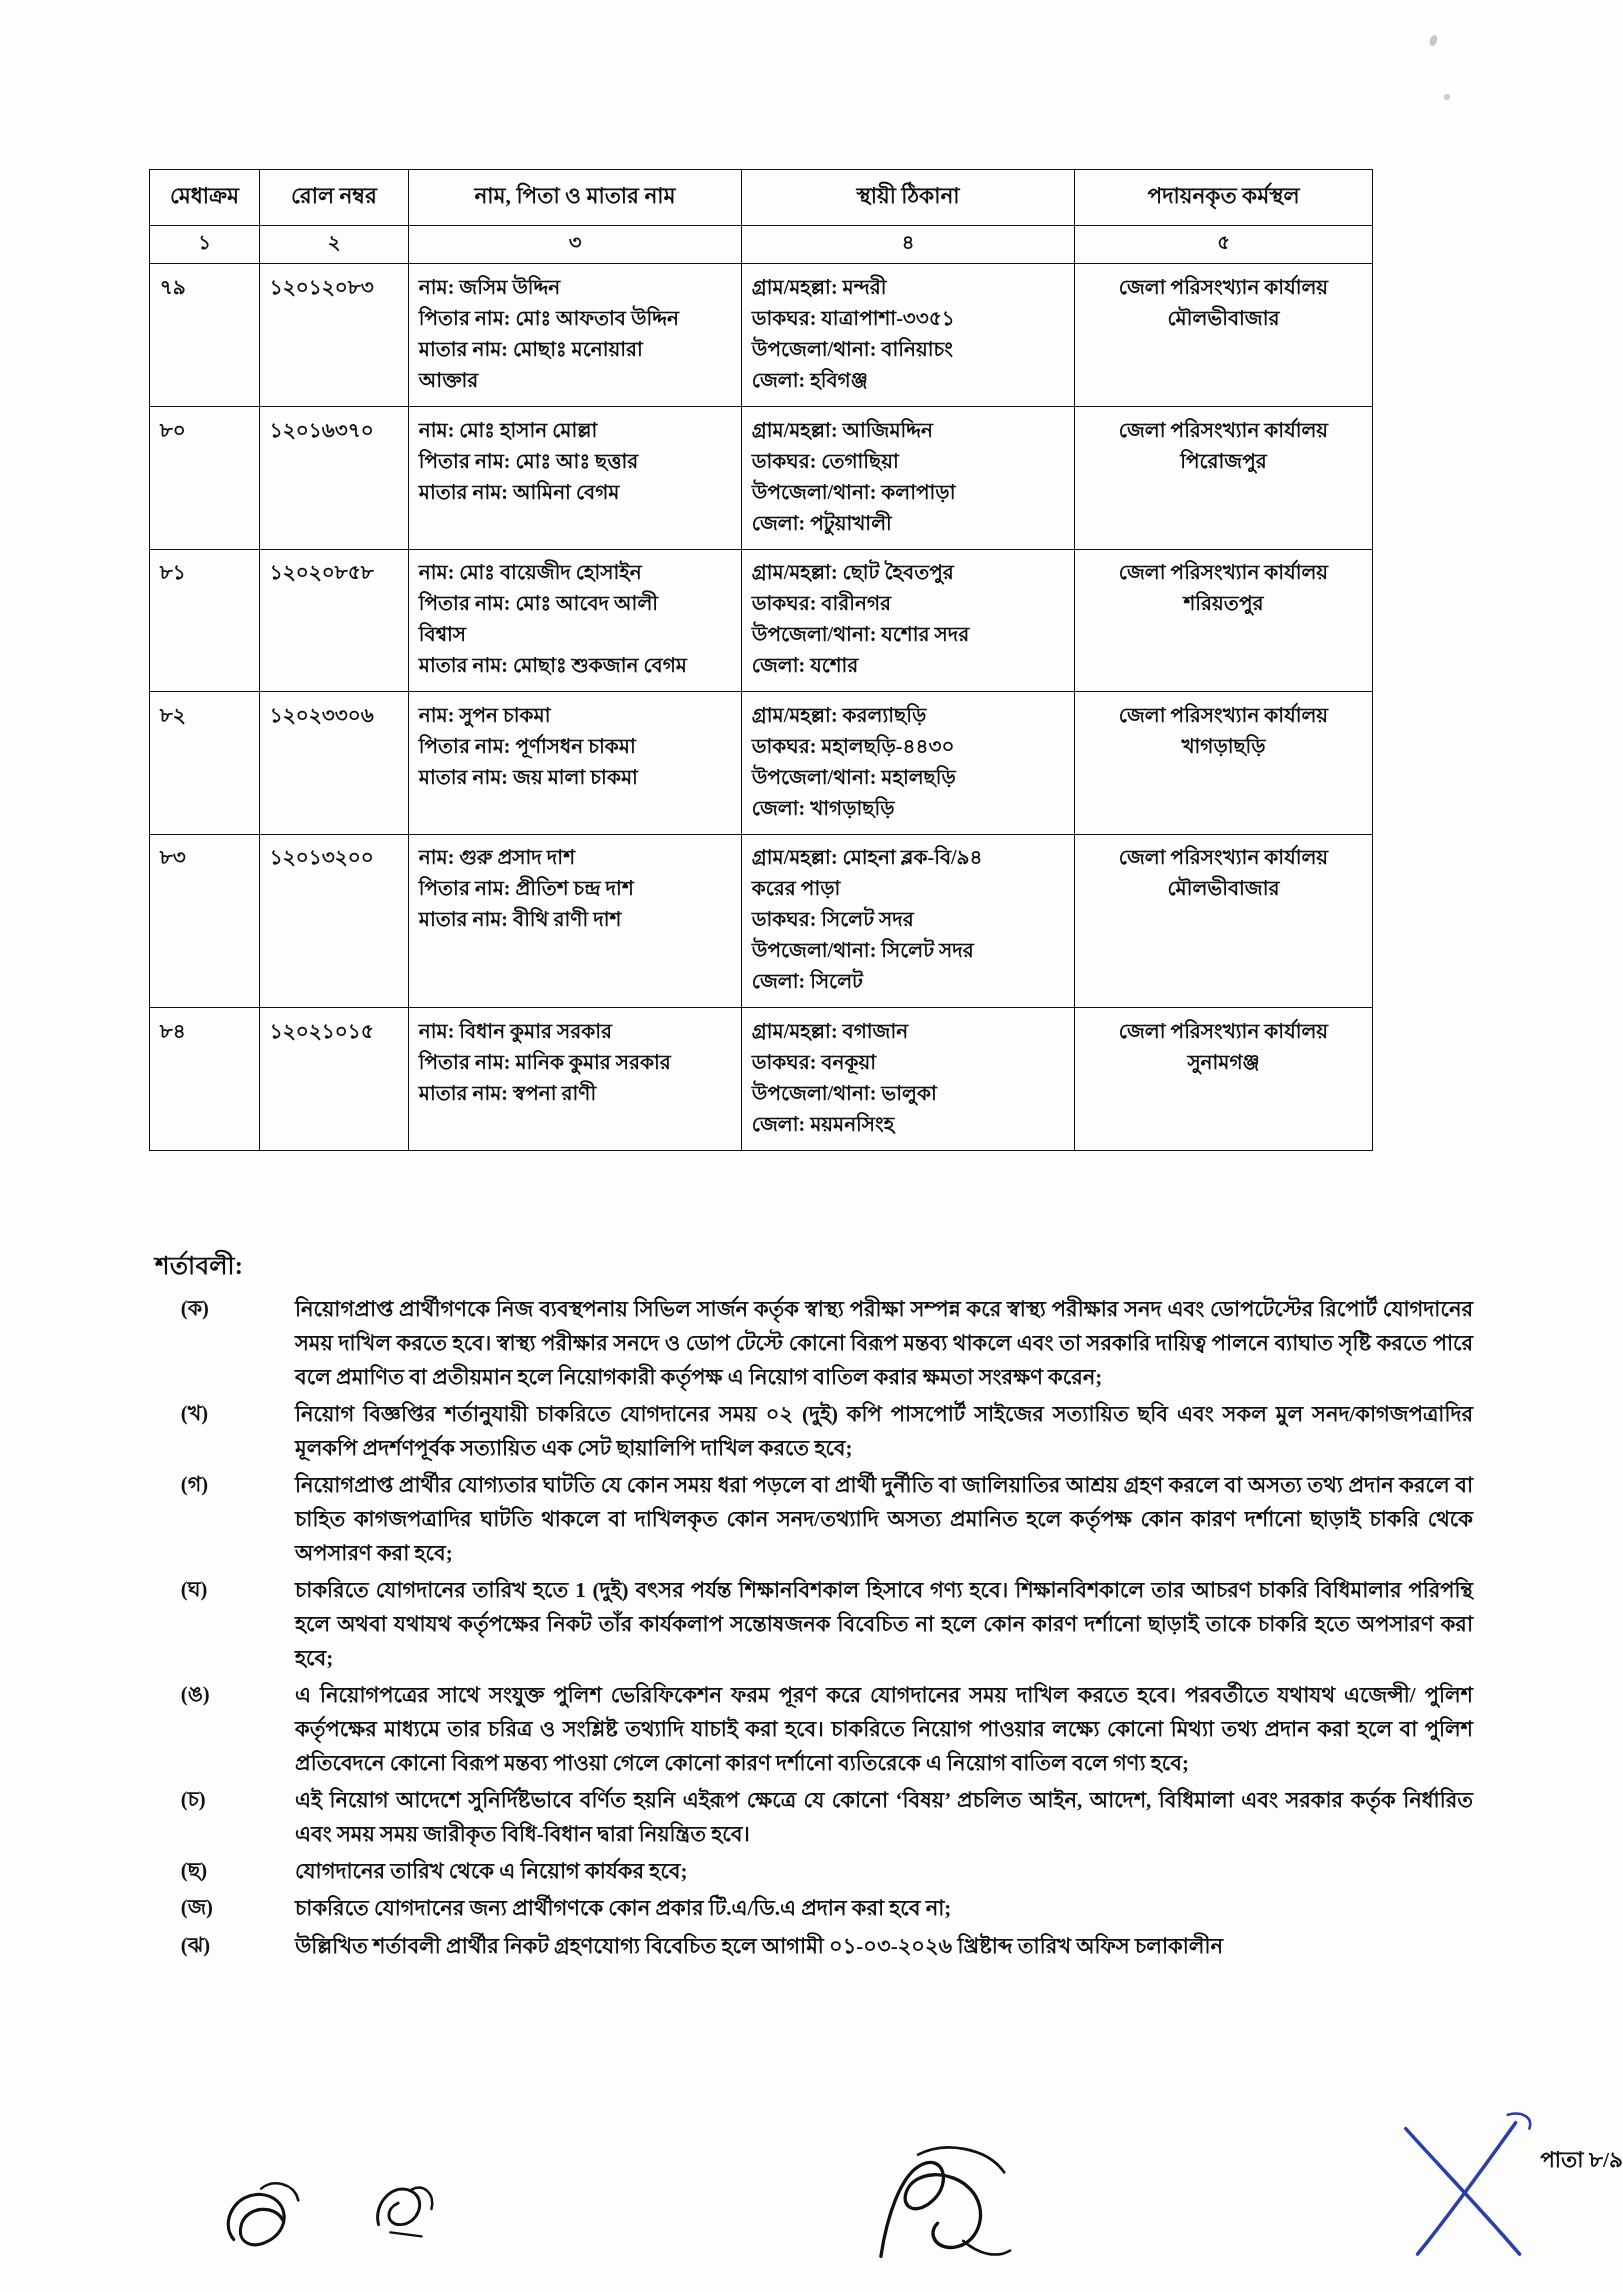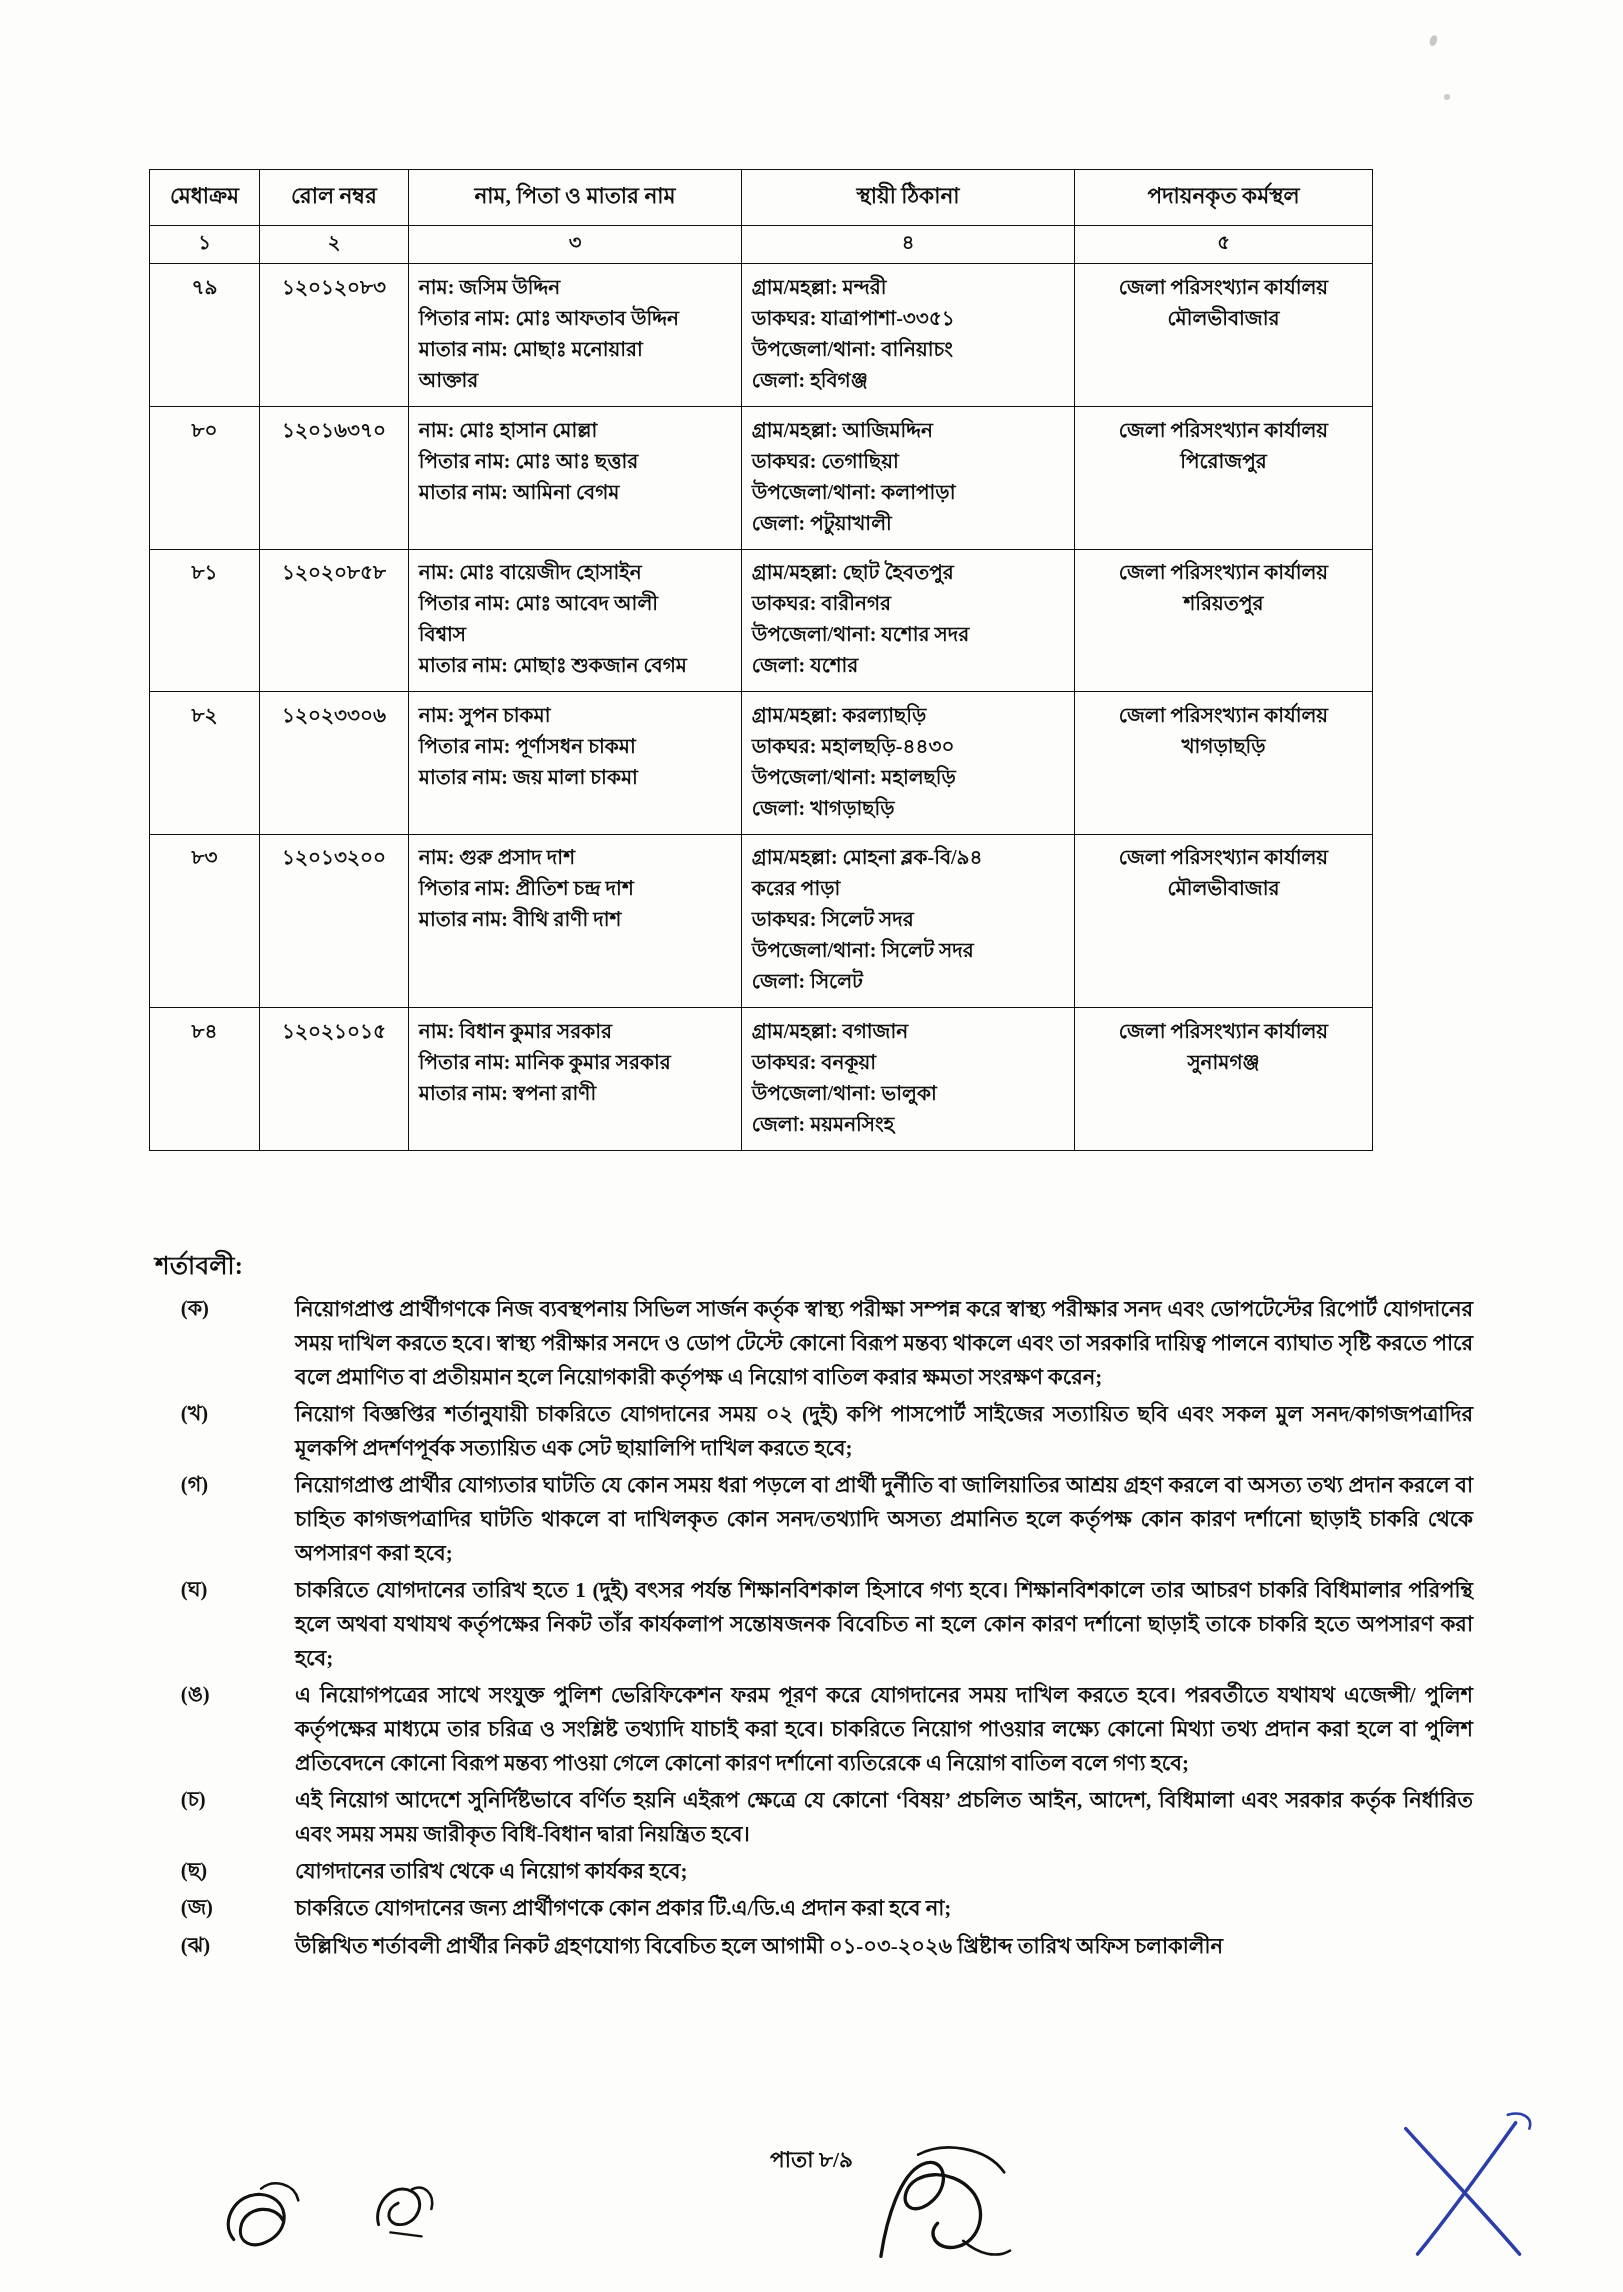--- a/index.html
+++ b/index.html
@@ -45,21 +45,21 @@
     line-height: 1.55;
     font-weight: 600;
   }
   table.main th {
     text-align: center;
     font-size: 21.6px;
     padding: 9.8px 5.9px 11.8px 5.9px;
     font-weight: 700;
   }
   td.num, td.roll {
-    text-align: center;
+    text-align: left;
     font-weight: 600;
   }
   tr.numrow td {
     text-align: center;
     padding: 2px 3.9px 4.9px 3.9px;
     font-size: 19.6px;
     font-weight: 600;
   }
   .cellline { display: block; white-space: nowrap; }
   td.office { text-align: center; }
@@ -105,21 +105,21 @@
     line-height: 1.62;
     text-align: justify;
     font-weight: 600;
     margin-left: 44px;
   }
   .pagefoot {
     position: absolute;
     left: 0;
     right: 0;
     top: 2143px;
-    text-align: center;
+    text-align: right;
     font-size: 21.6px;
     font-weight: 600;
   }
   
   .sig {
     position: absolute;
     font-family: "Liberation Serif", serif;
     color: #1a1a6e;
     pointer-events: none;
   }

